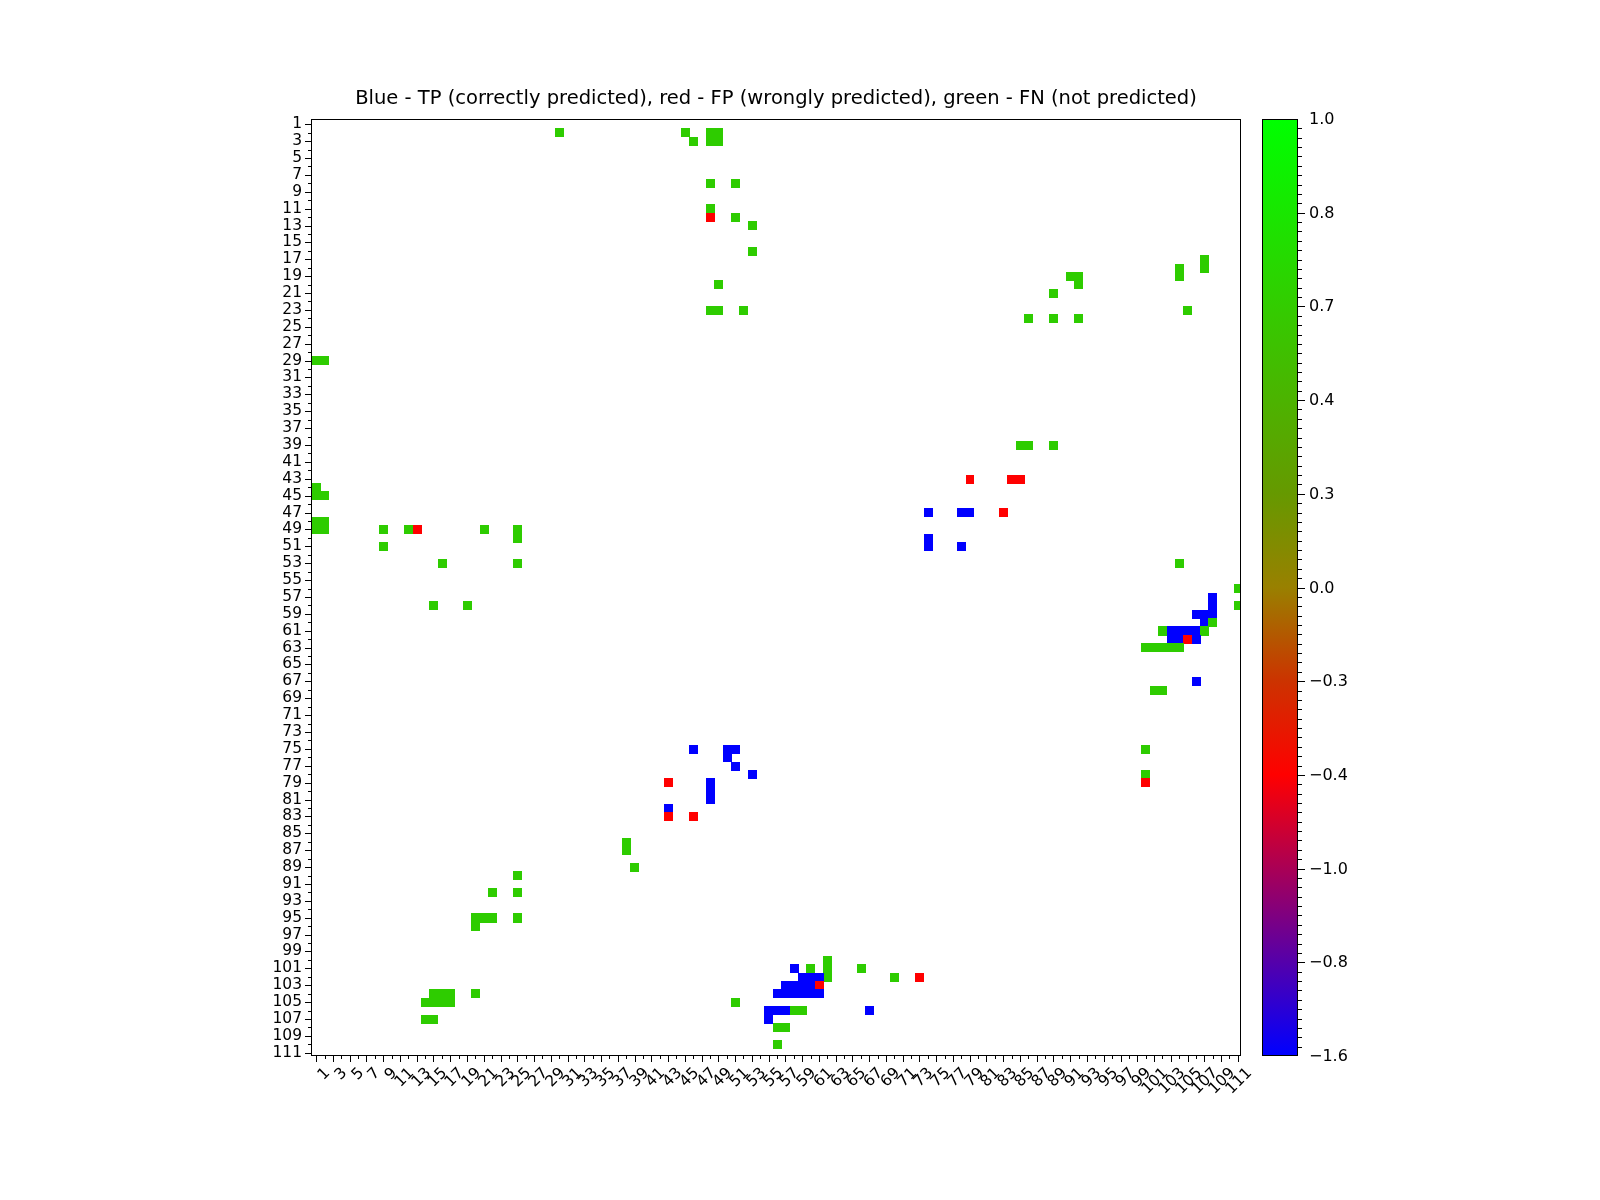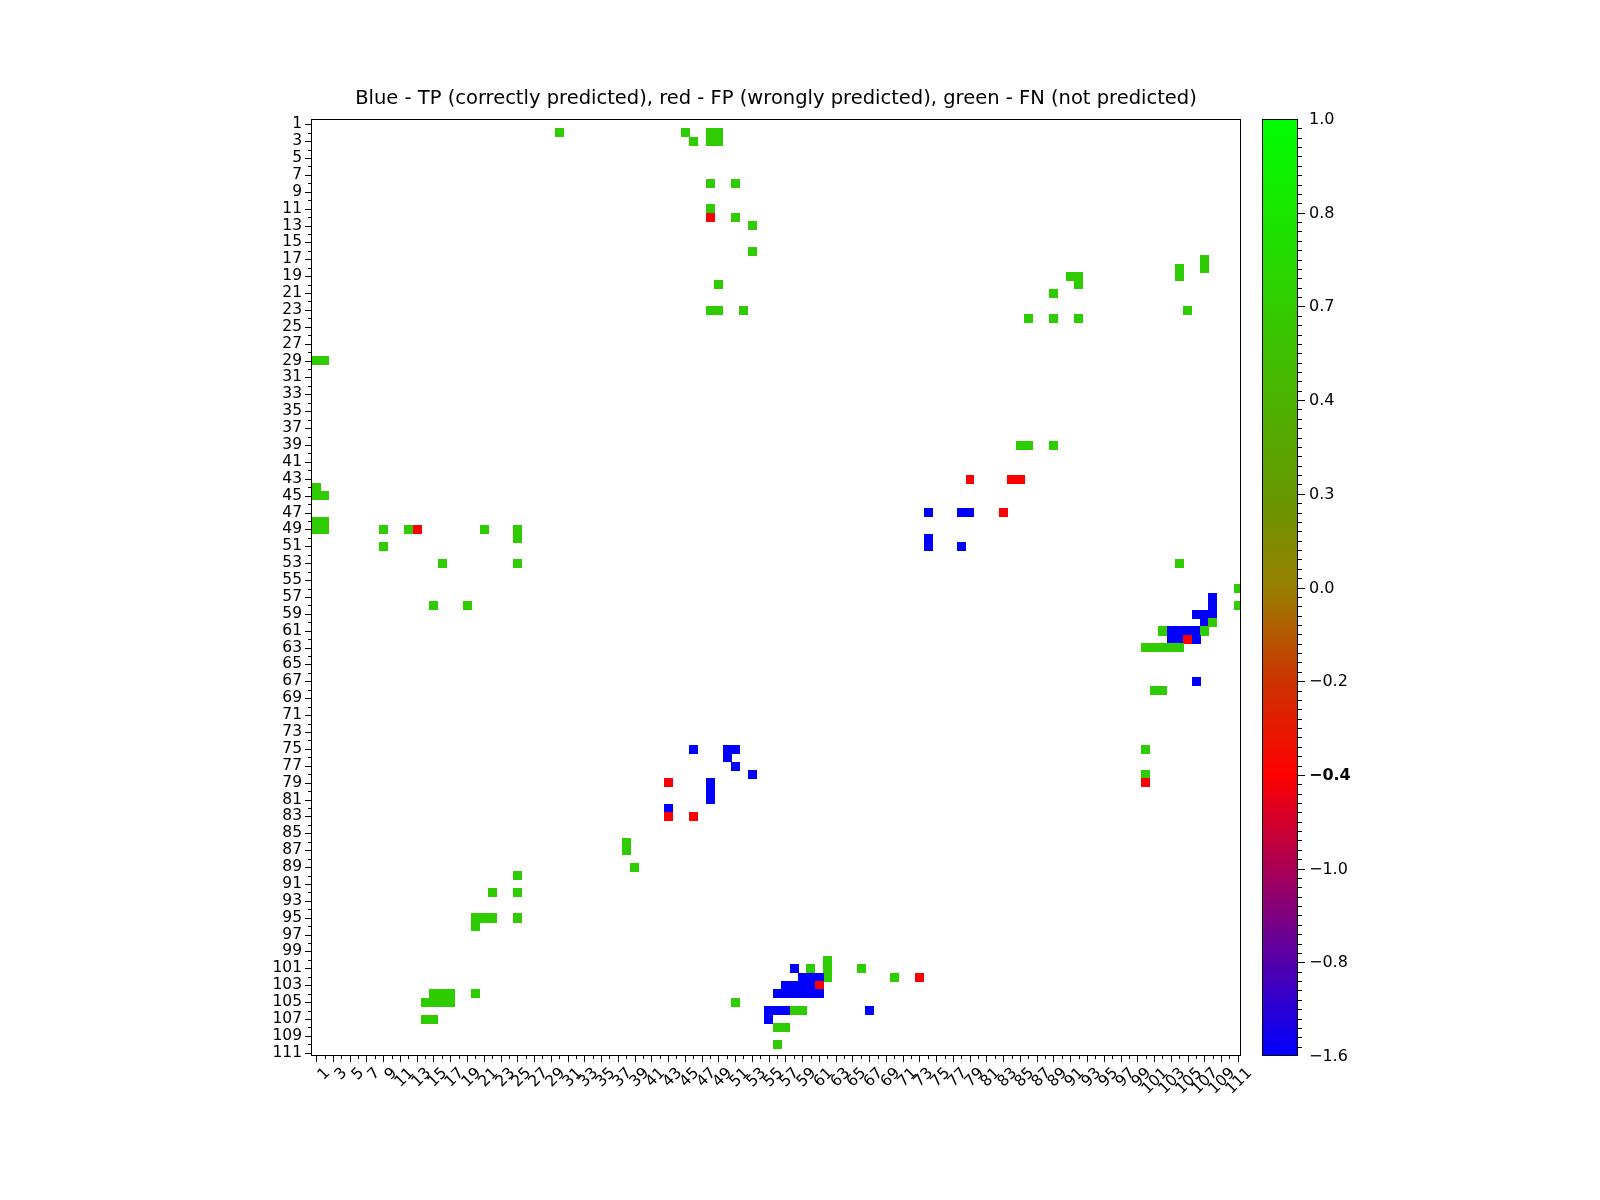--- a/index.html
+++ b/index.html
@@ -672,23 +672,23 @@
       <div class="cb-label" style="top: 93.7px;">0.8</div>
       <div class="cb-tick" style="top: 187.4px;"></div>
       <div class="cb-label" style="top: 187.4px;">0.7</div>
       <div class="cb-tick" style="top: 281.1px;"></div>
       <div class="cb-label" style="top: 281.1px;">0.4</div>
       <div class="cb-tick" style="top: 374.8px;"></div>
       <div class="cb-label" style="top: 374.8px;">0.3</div>
       <div class="cb-tick" style="top: 468.5px;"></div>
       <div class="cb-label" style="top: 468.5px;">0.0</div>
       <div class="cb-tick" style="top: 562.2px;"></div>
-      <div class="cb-label" style="top: 562.2px;">−0.2</div>
+      <div class="cb-label" style="top: 562.2px;">−0.3</div>
       <div class="cb-tick" style="top: 655.9px;"></div>
-      <div class="cb-label" style="top: 655.9px; font-weight: bold;">−0.4</div>
+      <div class="cb-label" style="top: 655.9px;">−0.4</div>
       <div class="cb-tick" style="top: 749.6px;"></div>
       <div class="cb-label" style="top: 749.6px;">−1.0</div>
       <div class="cb-tick" style="top: 843.3px;"></div>
       <div class="cb-label" style="top: 843.3px;">−0.8</div>
       <div class="cb-label" style="top: 937px;">−1.6</div>
       <div class="cb-tick minor" style="top: 9.37px;"></div>
       <div class="cb-tick minor" style="top: 18.74px;"></div>
       <div class="cb-tick minor" style="top: 28.11px;"></div>
       <div class="cb-tick minor" style="top: 37.48px;"></div>
       <div class="cb-tick minor" style="top: 46.85px;"></div>

